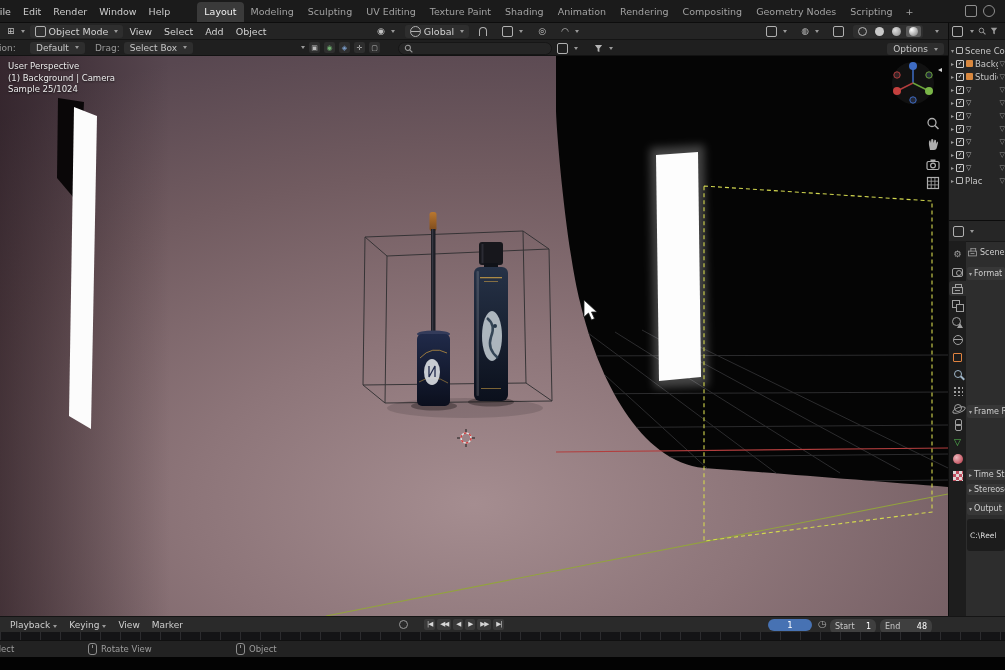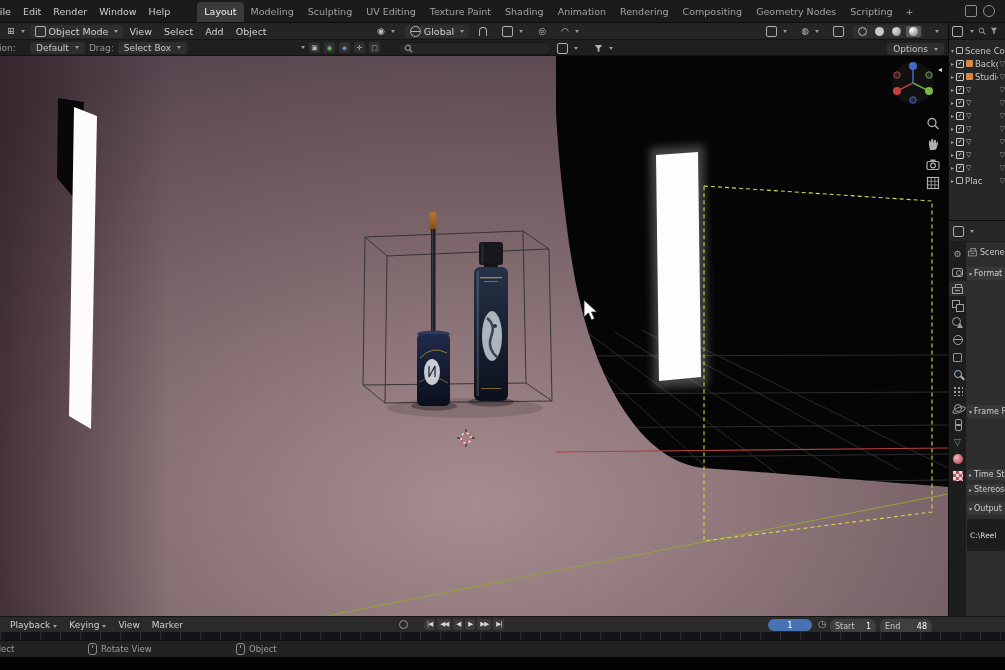--- a/index.html
+++ b/index.html
@@ -223,21 +223,21 @@
     </div>
   </div>
 
   <div class="theader">
     <div class="th-left">
       <span class="lblclip"><span class="dim">Orientation:</span></span>
       <span class="fld">
           <span>Default</span>
           <span class="caret"></span>
         </span>
-      <span class="dim" style="">Drag:</span>
+      <span class="dim" style="margin-left:6px">Drag:</span>
       <span class="fld">
           <span>Select Box</span>
           <span class="caret"></span>
         </span>
     </div>
     <div class="th-gizmos">
       <span class="caret"></span>
       <span class="gz">▣</span>
       <span class="gz" style="color:#6fae6f">◉</span>
       <span class="gz" style="color:#7a9cc9">◈</span>
@@ -376,20 +376,25 @@
         <line x1="466" y1="387" x2="466" y2="391" stroke="#1a1a1a" stroke-width="1"></line>
         <line x1="457" y1="382" x2="461" y2="382" stroke="#1a1a1a" stroke-width="1"></line>
         <line x1="471" y1="382" x2="475" y2="382" stroke="#1a1a1a" stroke-width="1"></line>
         <circle cx="466" cy="382" r="5" fill="none" stroke="#e0e0e0" stroke-width="1.6"></circle>
         <circle cx="466" cy="382" r="5" fill="none" stroke="#cf4444" stroke-width="1.6" stroke-dasharray="2.6 2.6"></circle>
       </g>
 
       <polygon points="584,244 584,261 588.5,257 591.5,264 594.5,262.5 591.5,256 597,256" fill="#fff" stroke="#222" stroke-width="0.8"></polygon>
     </svg>
 
+    <div class="vp-label">
+      <div>User Perspective</div>
+      <div>(1) Background | Camera</div>
+      <div>Sample 25/1024</div>
+    </div>
 
     <span class="collapse">◂</span>
 
     <div class="navgizmo">
       <svg width="50" height="50">
         <circle cx="25" cy="25" r="21" fill="rgba(255,255,255,0.05)"></circle>
         <line x1="25" y1="25" x2="25" y2="10" stroke="#3e6cc4" stroke-width="1.5"></line>
         <line x1="25" y1="25" x2="11" y2="32" stroke="#b23e3e" stroke-width="1.5"></line>
         <line x1="25" y1="25" x2="39" y2="32" stroke="#6ba33a" stroke-width="1.5"></line>
         <circle cx="25" cy="8" r="4" fill="#3e6cc4"></circle>

